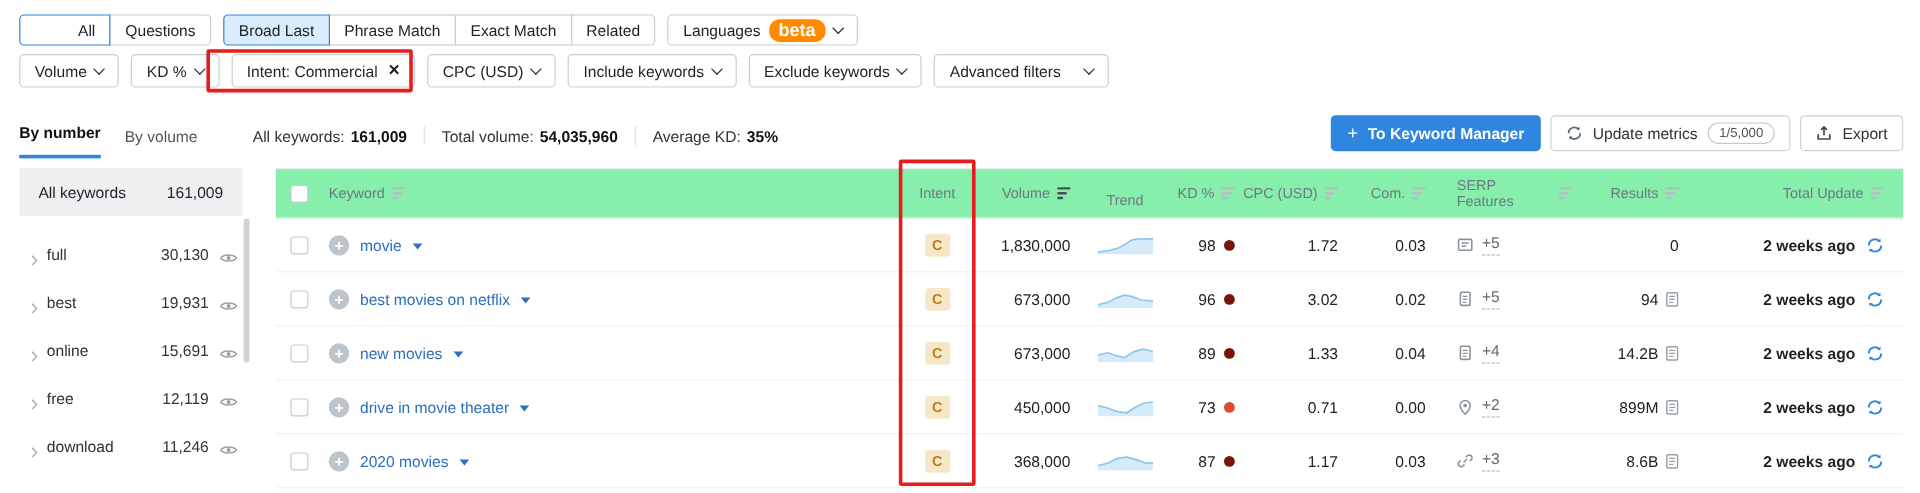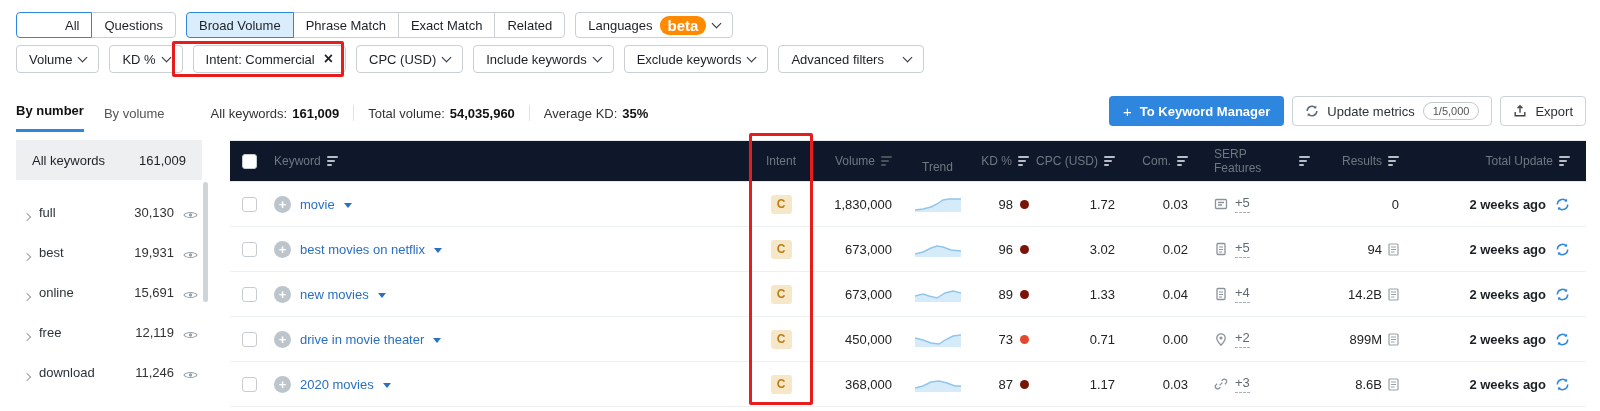--- a/index.html
+++ b/index.html
@@ -55,21 +55,21 @@
   .sidebar { position:absolute; left:16px; top:140px; width:186px; }
   .side-head { height:40px; background:#edeff1; display:flex; align-items:center; justify-content:space-between; padding:0 16px; color:#1d2126; }
   .side-item { height:40px; display:flex; align-items:flex-end; gap:9px; padding:0 4px 0 8px; color:#2b3238; }
   .chev-r { width:6px; height:6px; border-top:1.6px solid #9aa3ab; border-right:1.6px solid #9aa3ab; transform:rotate(45deg); flex:0 0 auto; }
   .side-count { margin-left:auto; color:#333; }
   .side-scroll { position:absolute; left:203px; top:182px; width:5px; height:120px; background:#cfd4d8; border-radius:3px; }
 
   
   .table { position:absolute; left:230px; top:140px; right:14px; }
   .tgrid { display:grid; grid-template-columns:38px minmax(0,1fr) 58px 90px 75px 60px 90px 75px 110px 95px 181px; align-items:center; }
-  .t-head { height:42px; background:#0f172a; border-top:1px solid #e8ebed; border-bottom:1px solid #e4e7ea; color:#6e7880; font-size:12px; }
+  .t-head { height:42px; background:#86efac; border-top:1px solid #e8ebed; border-bottom:1px solid #e4e7ea; color:#6e7880; font-size:12px; }
   .t-row { height:45px; border-bottom:1px solid #eef1f2; }
   .h { display:flex; align-items:center; gap:6px; }
   .h-right { justify-content:flex-end; }
   .sorticon { display:inline-flex; flex-direction:column; gap:2px; }
   .sorticon i { display:block; height:2px; background:#b6bdc4; border-radius:1px; }
   .sorticon i:nth-child(1){ width:11px; } .sorticon i:nth-child(2){ width:8px; } .sorticon i:nth-child(3){ width:5px; }
   .sorticon.dark i { background:#4a5258; }
   .cbx { width:15px; height:15px; border:1px solid #c6ccd2; border-radius:3px; background:#fff; display:block; }
   .c-check { display:flex; justify-content:center; }
   .c-kw { display:flex; align-items:center; gap:9px; padding-left:6px; }
@@ -102,21 +102,21 @@
 </style>
 </head>
 <body>
 
 <div class="row-tabs">
   <div class="seg">
     <button class="btn all-active">All</button>
     <button class="btn">Questions</button>
   </div>
   <div class="seg">
-    <button class="btn broad-active">Broad Volume</button>
+    <button class="btn broad-active">Broad Last</button>
     <button class="btn">Phrase Match</button>
     <button class="btn">Exact Match</button>
     <button class="btn">Related</button>
   </div>
   <button class="btn">
     <span>Languages</span>
     <span class="beta">beta</span>
     <span class="chev"></span>
   </button>
 </div>

